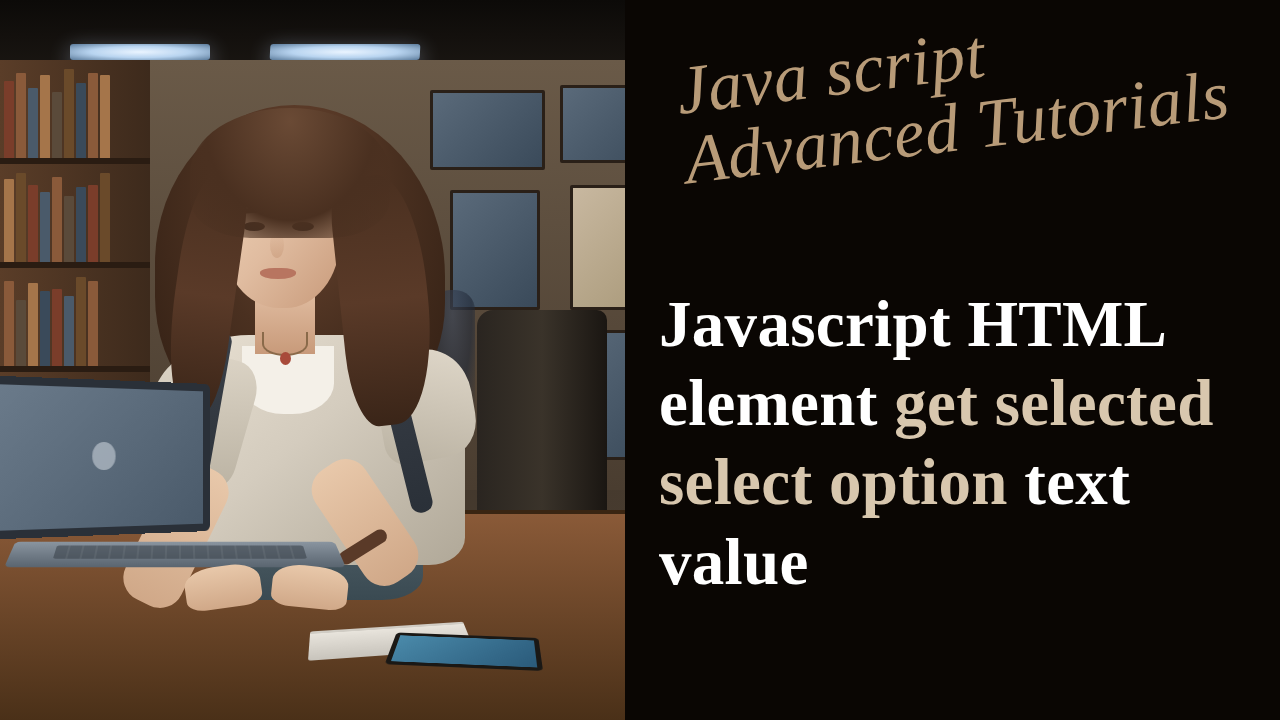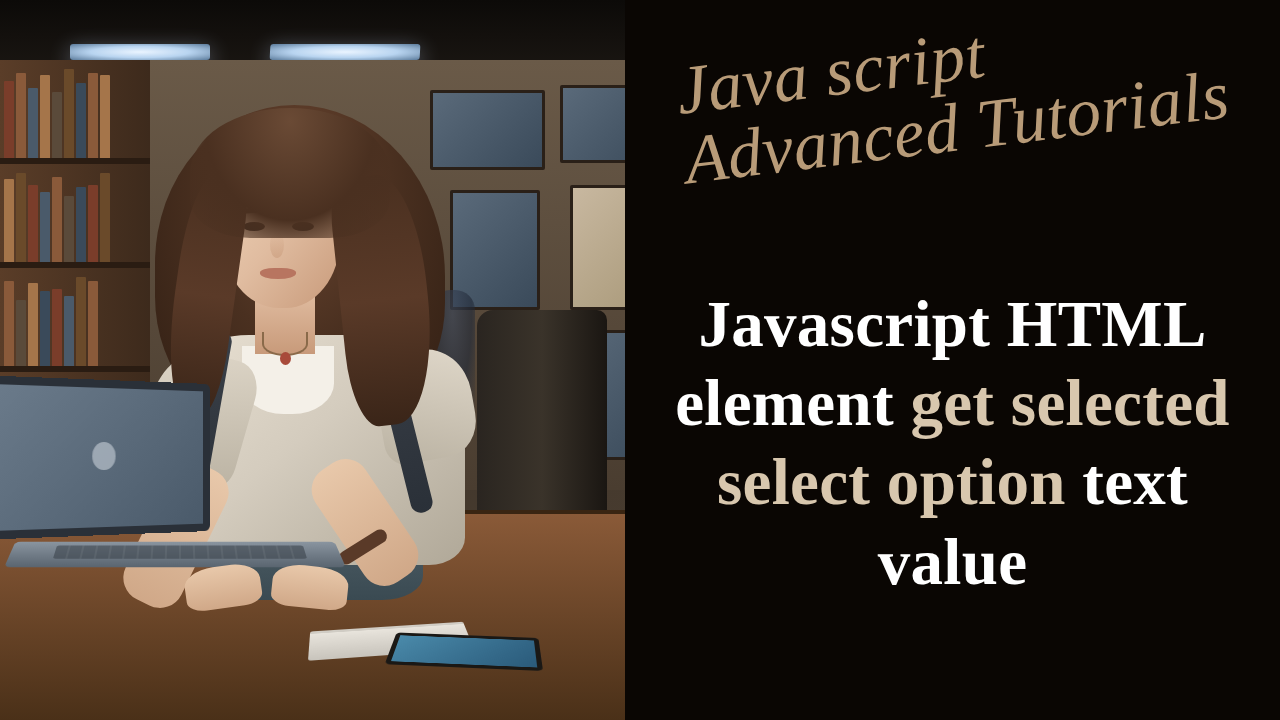--- a/index.html
+++ b/index.html
@@ -333,21 +333,20 @@
     transform-origin: left center;
     margin-left: 22px;
     margin-top: 6px;
     font-family: Georgia, 'Times New Roman', serif;
   }
 
   .video-title {
     margin-top: 88px;
     font-size: 65px;
     line-height: 1.22;
-    text-align: center;
     font-weight: 600;
     font-family: Georgia, 'Times New Roman', serif;
     letter-spacing: 0.3px;
   }
   .t-white { color: #ffffff; }
   .t-tan   { color: #d8c7ae; }
 </style>
 </head>
 <body>
 

